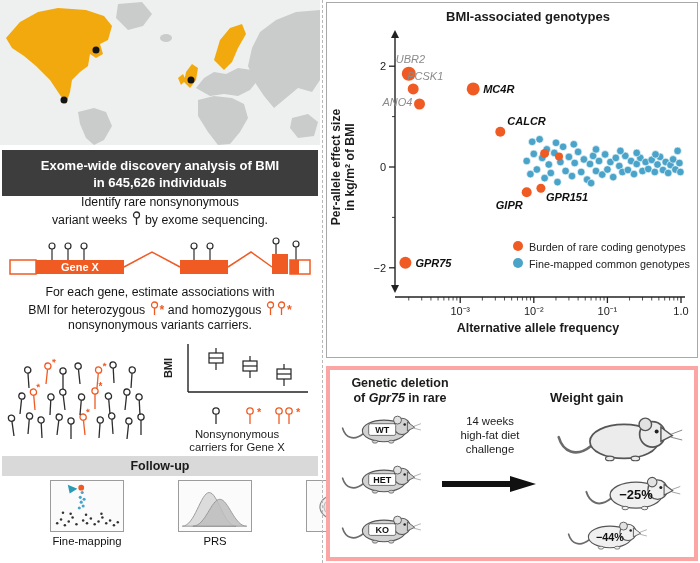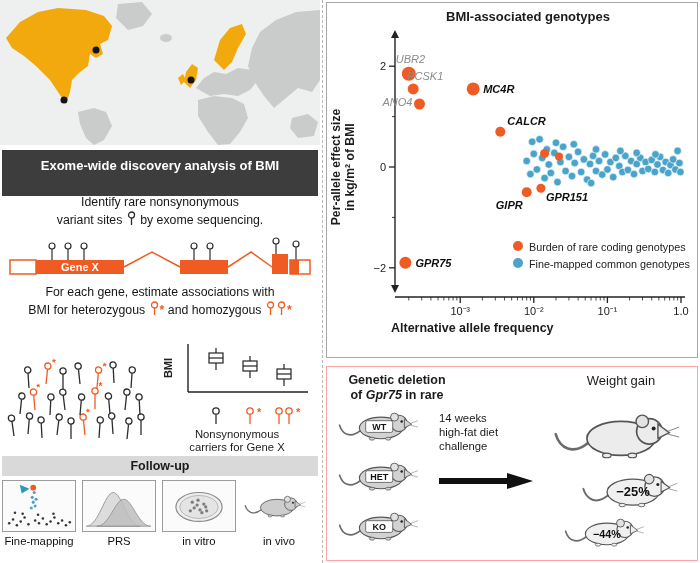--- a/index.html
+++ b/index.html
@@ -16,48 +16,48 @@
   #step2{top:285px;}
   .star{color:#ef5b23;font-weight:bold;}
   .lolli{vertical-align:-2px;margin:0 1px;display:inline-block;}
   #gene-svg{position:absolute;left:4px;top:236px;}
   #cluster-svg{position:absolute;left:4px;top:336px;}
   #boxplot-svg{position:absolute;left:158px;top:340px;}
   #bp-caption{position:absolute;left:158px;top:428px;width:158px;text-align:center;font-size:11.3px;line-height:13px;}
   #fu-header{position:absolute;left:2px;top:456px;width:316px;height:20px;background:#d9d9d9;
              font-weight:bold;font-size:12.5px;text-align:center;line-height:20px;color:#1b1b1b;}
   #fu-row{position:absolute;left:2px;top:480px;width:316px;display:flex;gap:6px;}
-  .fu-item{width:74px;}
+  .fu-item{width:74px;margin-left:48px;}
   .fu-thumb{width:74px;height:52px;border:1px solid #9c9c9c;background:#fbfbfb;box-sizing:border-box;}
   .fu-thumb.noborder{border:none;background:transparent;}
   .fu-label{margin-top:3px;text-align:center;font-size:11.3px;color:#111;}
   #divider{position:absolute;left:322px;top:0;height:563px;border-left:1px dashed #b8b8b8;}
   
   #scatter-panel{position:absolute;left:326px;top:2px;width:372px;height:356px;border:1px solid #a8a8a8;
                  background:#fff;box-sizing:border-box;}
   #scatter-title{position:absolute;left:16px;top:6px;width:100%;text-align:center;font-weight:bold;font-size:13px;}
   #scatter-svg{position:absolute;left:44px;top:26px;overflow:visible;}
-  #scatter-xlabel{position:absolute;left:64px;top:318px;width:294px;text-align:left;font-weight:bold;font-size:12.5px;}
+  #scatter-xlabel{position:absolute;left:64px;top:318px;width:294px;text-align:center;font-weight:bold;font-size:12.5px;}
   #scatter-ylabel{position:absolute;left:-69px;top:150px;width:170px;transform:rotate(-90deg);
                   text-align:center;font-weight:bold;font-size:12.2px;line-height:14px;}
   #scatter-legend{position:absolute;left:186px;top:238px;font-size:10.8px;color:#222;}
   .leg-row{display:flex;align-items:flex-start;margin-bottom:5px;}
   .leg-dot{width:10px;height:10px;border-radius:50%;margin-right:6px;flex:0 0 auto;}
   .glabel{font-style:italic;font-size:11px;}
   .glabel.gray{fill:#8b8b8b;}
   .glabel.black{fill:#0f0f0f;font-weight:bold;}
   .tick-label{font-size:11px;fill:#222;}
   
-  #mouse-panel{position:absolute;left:326px;top:366px;width:372px;height:195px;border:1px solid #fca5a5;
+  #mouse-panel{position:absolute;left:326px;top:366px;width:372px;height:195px;border:4px solid #fca5a5;
                background:#fff;box-sizing:border-box;}
   #mp-title{position:absolute;left:4px;top:6px;width:132px;text-align:center;font-weight:bold;font-size:12.5px;line-height:15px;}
   #ko-svg{position:absolute;left:4px;top:32px;}
-  #challenge{position:absolute;left:112px;top:44px;width:96px;text-align:left;font-size:11.3px;line-height:14px;}
+  #challenge{position:absolute;left:112px;top:44px;width:96px;text-align:center;font-size:11.3px;line-height:14px;}
   #arrow-svg{position:absolute;left:112px;top:104px;}
-  #wg-title{position:absolute;left:220px;top:6px;width:148px;text-align:center;font-weight:normal;font-size:13px;}
+  #wg-title{position:absolute;left:220px;top:20px;width:148px;font-weight:bold;font-size:13px;}
   #wg-svg{position:absolute;left:220px;top:24px;}
 </style>
 </head>
 <body>
 
 <div id="stage">
 
   <svg id="map-svg" width="320" height="145" viewBox="0 0 320 145">
     <rect x="0" y="0" width="320" height="145" fill="#eef0ef"></rect>
     <path d="M118,4 L142,2 L152,14 L143,26 L128,30 L116,18 Z" fill="#c9cccb"></path>
@@ -71,25 +71,26 @@
     <path d="M198,100 L214,96 L232,98 L244,104 L248,118 L240,132 L230,144 L218,145 L208,132 L198,116 Z" fill="#c9cccb"></path>
     <path d="M248,66 L252,48 L260,32 L276,20 L296,12 L320,10 L320,80 L312,92 L298,88 L286,98 L274,108 L264,96 L256,84 Z" fill="#c9cccb"></path>
     <path d="M292,118 L308,114 L318,122 L314,136 L298,138 L290,128 Z" fill="#c9cccb"></path>
     <circle cx="96" cy="50" r="3.5" fill="#141414"></circle>
     <circle cx="64" cy="100" r="3.5" fill="#141414"></circle>
     <circle cx="191" cy="80" r="3.5" fill="#141414"></circle>
   </svg>
 
   <div id="title-box">
     <div>Exome-wide discovery analysis of BMI</div>
+    <div>in 645,626 individuals</div>
   </div>
 
   <div id="step1" class="step-text">
     <span>Identify rare nonsynonymous</span><br>
-    <span>variant sites</span>
+    <span>variant weeks</span>
     <svg class="lolli" width="9" height="15" viewBox="0 0 9 15">
         <line x1="4.5" y1="14" x2="4.5" y2="7" stroke="#2d2d2d" stroke-width="1.3"></line>
         <circle cx="4.5" cy="4" r="3" fill="#fff" stroke="#2d2d2d" stroke-width="1.3"></circle>
       </svg>
     <span>by exome sequencing.</span>
   </div>
 
   <svg id="gene-svg" width="312" height="46" viewBox="0 0 312 46">
     <g stroke="#2d2d2d" stroke-width="1.2">
       <line x1="48" y1="24" x2="48" y2="13"></line>
@@ -126,20 +127,21 @@
         <circle cx="4.5" cy="4" r="3" fill="#fff" stroke="#ef5b23" stroke-width="1.3"></circle>
       </svg><span class="star">*</span>
     <span>and homozygous</span>
     <svg class="lolli" width="9" height="15" viewBox="0 0 9 15">
         <line x1="4.5" y1="14" x2="4.5" y2="7" stroke="#ef5b23" stroke-width="1.3"></line>
         <circle cx="4.5" cy="4" r="3" fill="#fff" stroke="#ef5b23" stroke-width="1.3"></circle>
       </svg><svg class="lolli" width="9" height="15" viewBox="0 0 9 15">
         <line x1="4.5" y1="14" x2="4.5" y2="7" stroke="#ef5b23" stroke-width="1.3"></line>
         <circle cx="4.5" cy="4" r="3" fill="#fff" stroke="#ef5b23" stroke-width="1.3"></circle>
       </svg><span class="star">*</span><br>
+    <span>nonsynonymous variants carriers.</span>
   </div>
 
   <svg id="cluster-svg" width="152" height="106" viewBox="0 0 152 106">
       <g transform="translate(10,100) rotate(-8)">
         <line x1="0" y1="0" x2="0" y2="-15" stroke="#2d2d2d" stroke-width="1.3"></line>
         <circle cx="0" cy="-18" r="3.1" fill="#fff" stroke="#2d2d2d" stroke-width="1.3"></circle>
       </g>
       <g transform="translate(24,98) rotate(5)">
         <line x1="0" y1="0" x2="0" y2="-15" stroke="#2d2d2d" stroke-width="1.3"></line>
         <circle cx="0" cy="-18" r="3.1" fill="#fff" stroke="#2d2d2d" stroke-width="1.3"></circle>

